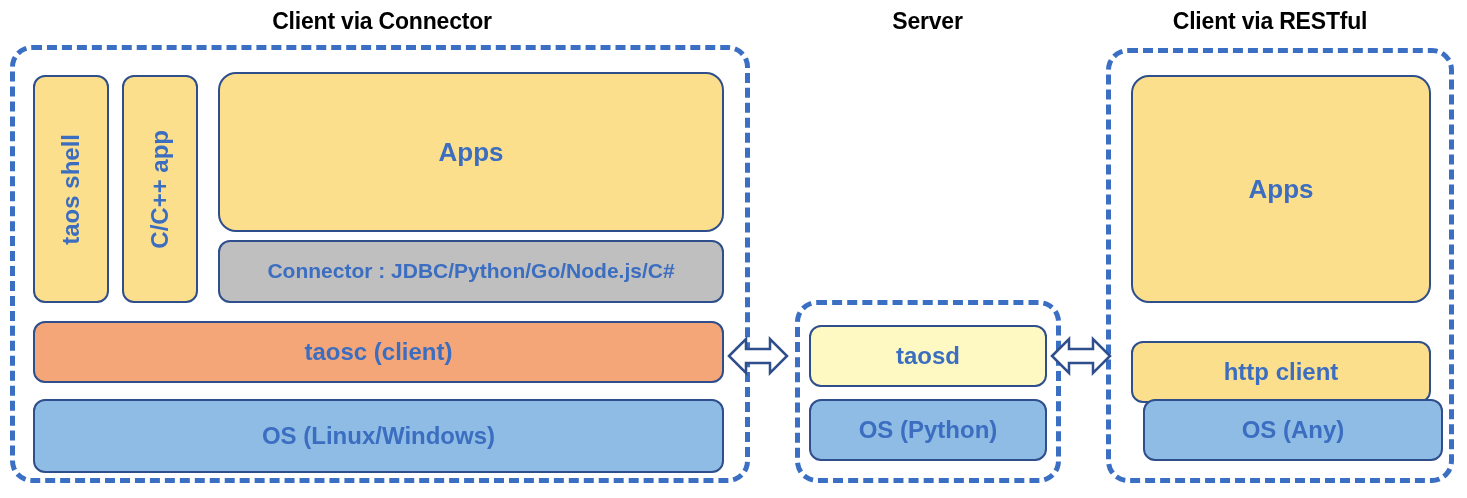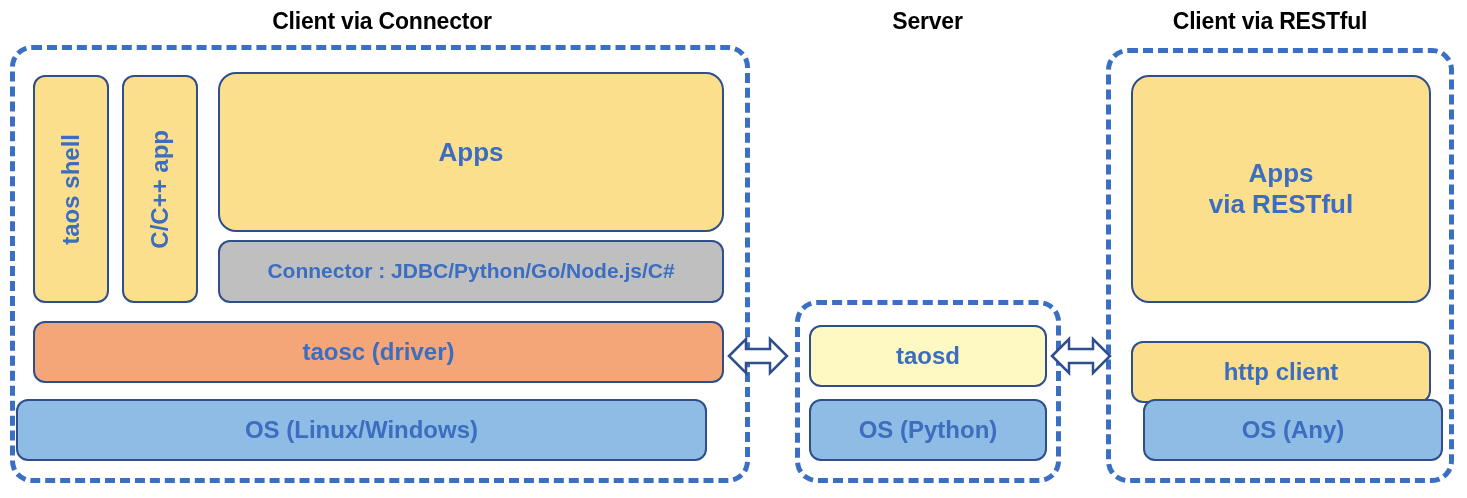--- a/index.html
+++ b/index.html
@@ -66,21 +66,21 @@
     writing-mode: vertical-rl;
     transform: rotate(180deg);
   }
 
   
   #n-taos-shell   { left: 33px;  top: 75px;  width: 76px;  height: 228px; font-size: 24px; }
   #n-cpp-app      { left: 122px; top: 75px;  width: 76px;  height: 228px; font-size: 24px; }
   #n-apps-left    { left: 218px; top: 72px;  width: 506px; height: 160px; font-size: 26px; border-radius: 18px; }
   #n-connector    { left: 218px; top: 240px; width: 506px; height: 63px;  font-size: 21px; }
   #n-taosc        { left: 33px;  top: 321px; width: 691px; height: 62px;  font-size: 24px; }
-  #n-os-left      { left: 16px;  top: 399px; width: 691px; height: 62px;  font-size: 24px; }
+  #n-os-left      { left: 33px;  top: 399px; width: 691px; height: 74px;  font-size: 24px; }
 
   
   #n-taosd        { left: 809px; top: 325px; width: 238px; height: 62px;  font-size: 24px; }
   #n-os-server    { left: 809px; top: 399px; width: 238px; height: 62px;  font-size: 24px; }
 
   
   #n-apps-rest    { left: 1131px; top: 75px;  width: 300px; height: 228px; font-size: 26px; border-radius: 18px; }
   #n-http-client  { left: 1131px; top: 325px; width: 300px; height: 62px;  font-size: 24px; margin-top: 16px; }
   #n-os-rest      { left: 1143px; top: 399px; width: 300px; height: 62px;  font-size: 24px; }
 
@@ -118,39 +118,38 @@
 
 <div class="node fill-yellow" id="n-apps-left">
   <span>Apps</span>
 </div>
 
 <div class="node fill-grey" id="n-connector">
   <span>Connector : JDBC/Python/Go/Node.js/C#</span>
 </div>
 
 <div class="node fill-orange" id="n-taosc">
-  <span>taosc (driver)</span>
+  <span>taosc (client)</span>
 </div>
 
 <div class="node fill-blue" id="n-os-left">
   <span>OS (Linux/Windows)</span>
 </div>
 
 <div class="node fill-green" id="n-taosd">
   <span>taosd</span>
 </div>
 
 <div class="node fill-blue" id="n-os-server">
   <span>OS (Python)</span>
 </div>
 
 <div class="node fill-yellow" id="n-apps-rest">
   <div>
     <div>Apps</div>
-    <div>via RESTful</div>
   </div>
 </div>
 
 <div class="node fill-yellow" id="n-http-client">
   <span>http client</span>
 </div>
 
 <div class="node fill-blue" id="n-os-rest">
   <span>OS (Any)</span>
 </div>

